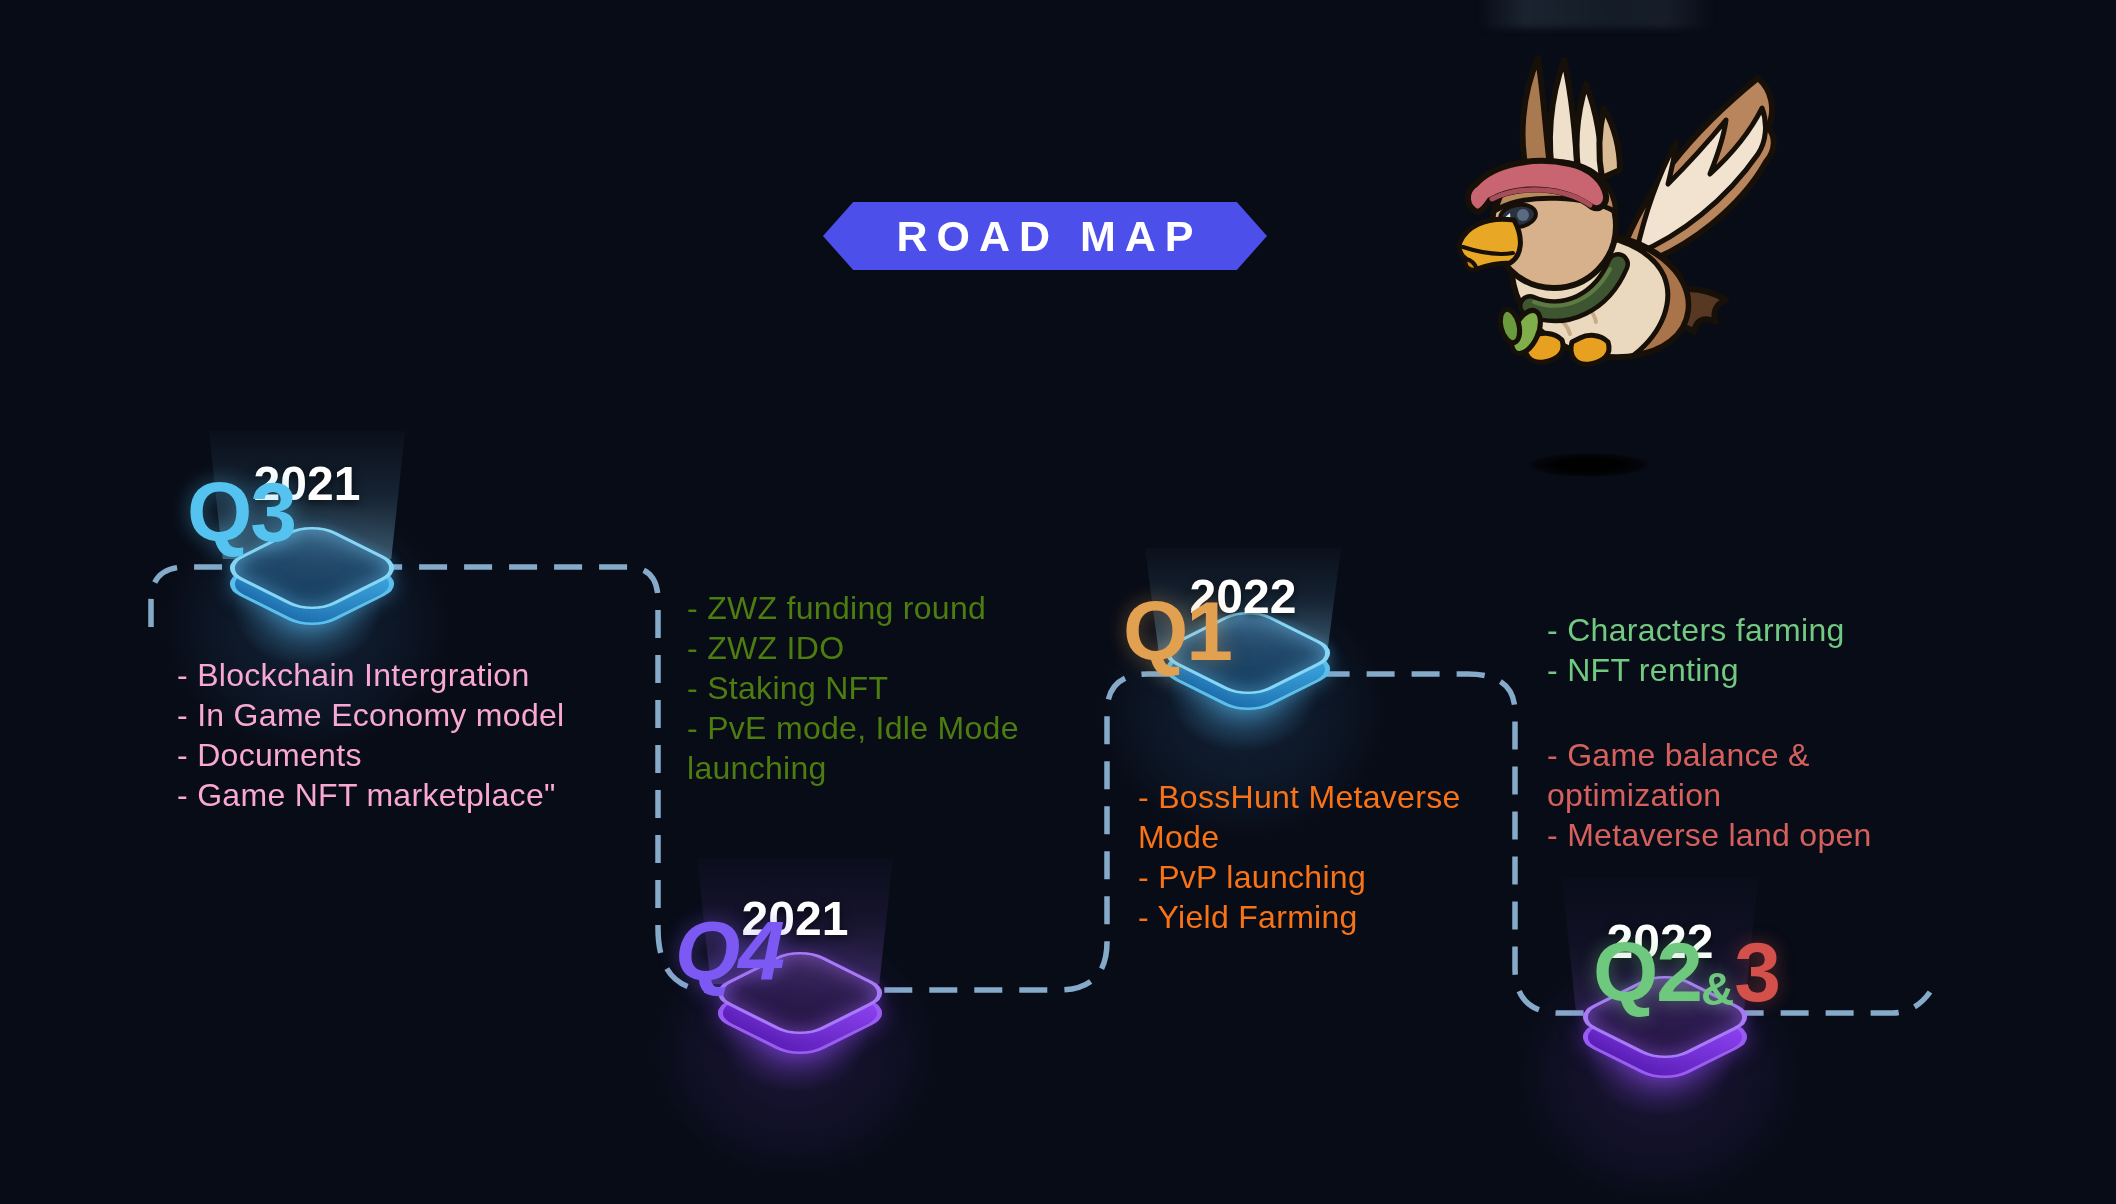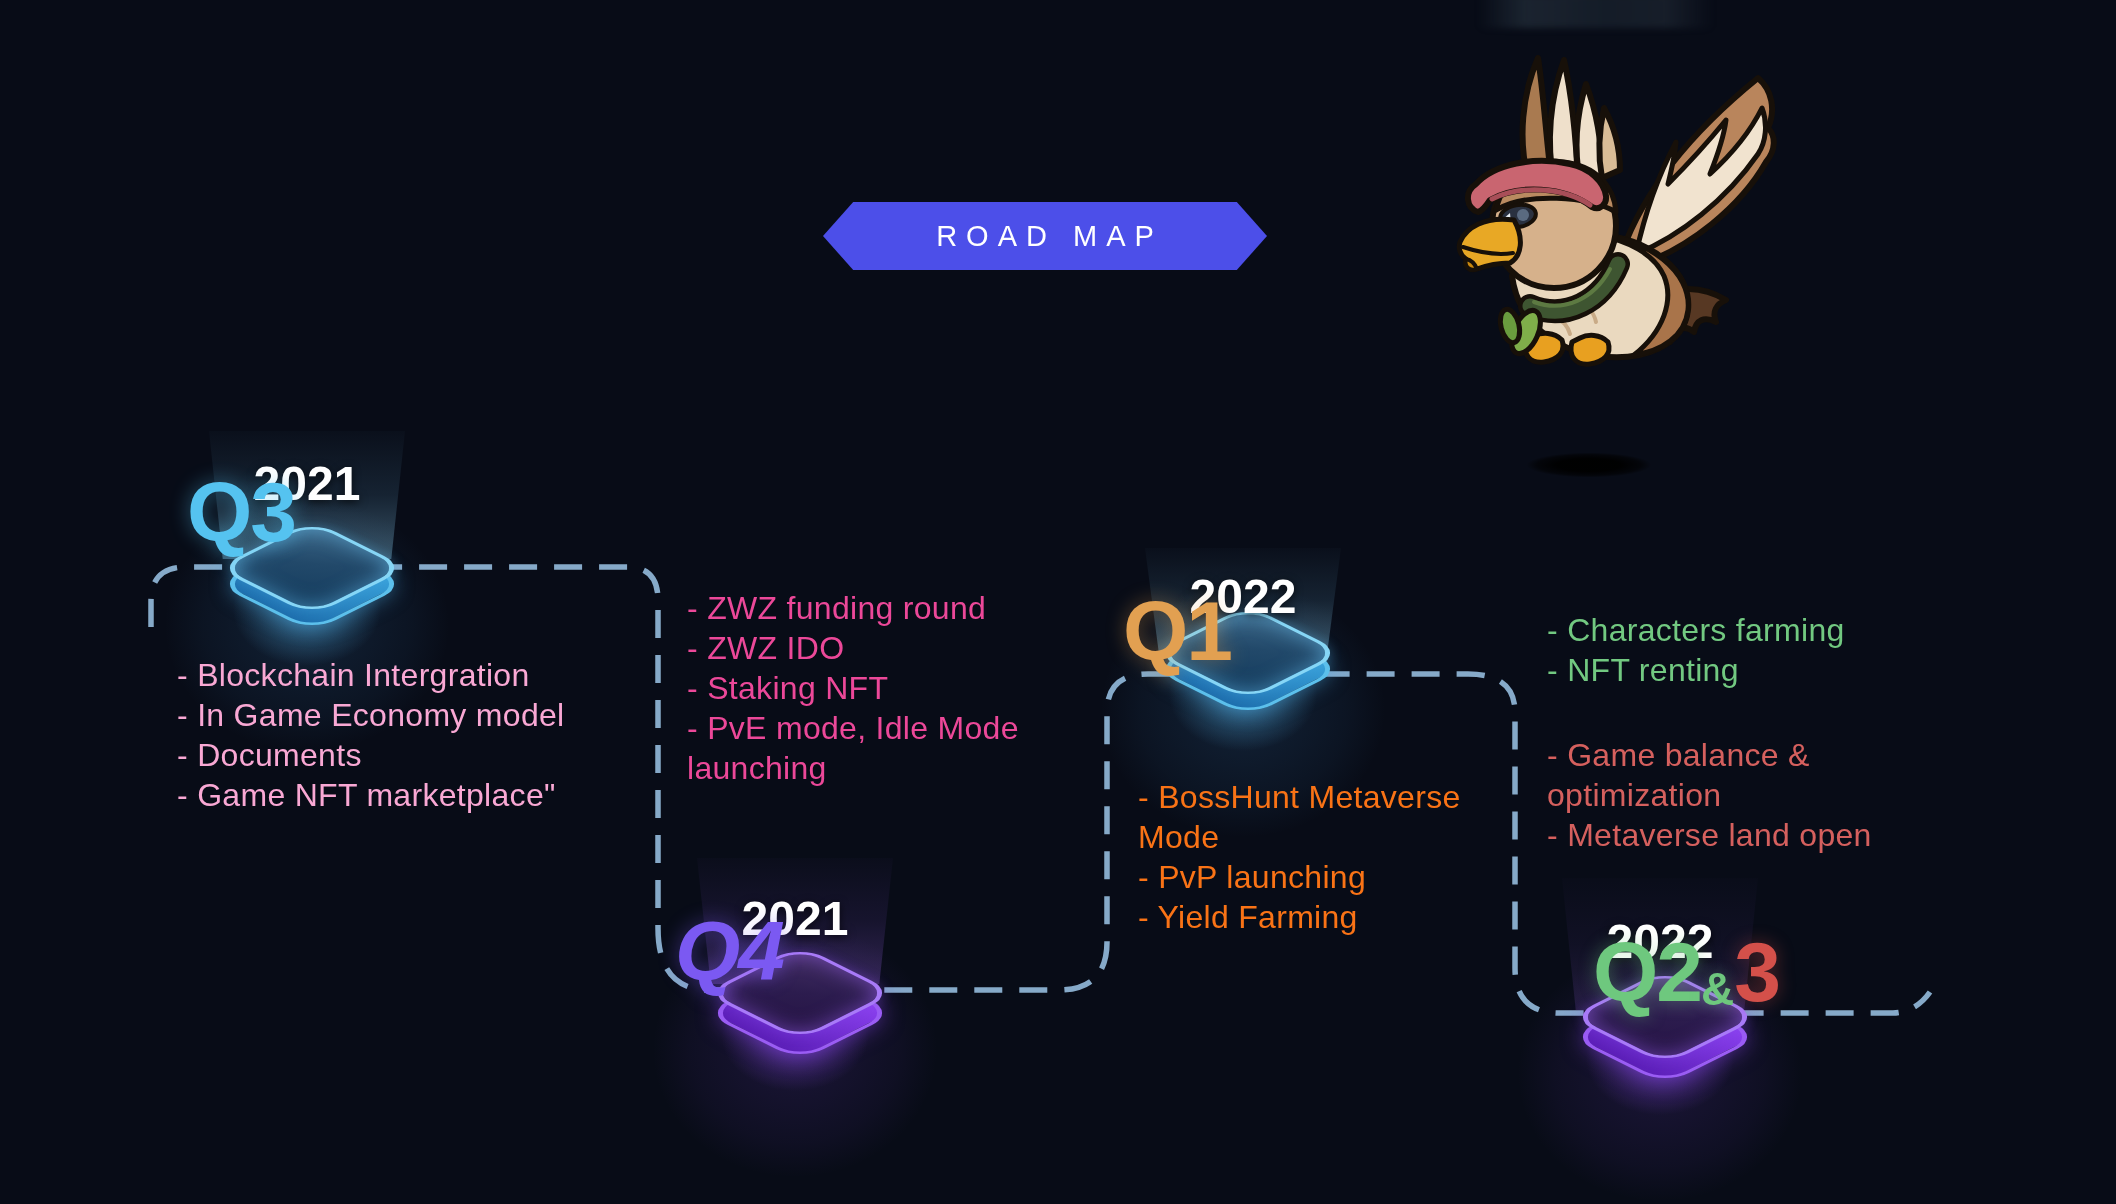--- a/index.html
+++ b/index.html
@@ -24,21 +24,21 @@
   .route{position:absolute;left:0;top:0;z-index:1;}
 
   
   .banner{
     position:absolute;left:823px;top:202px;width:444px;height:68px;z-index:4;
     background:#4c4fe9;
     clip-path:polygon(0% 50%,6.8% 0%,93.2% 0%,100% 50%,93.2% 100%,6.8% 100%);
     display:flex;align-items:center;justify-content:center;
   }
   .banner span{
-    color:#ffffff;font-weight:400;font-size:29px;letter-spacing:9px;padding-left:9px;
+    color:#ffffff;font-weight:700;font-size:43px;letter-spacing:9px;padding-left:9px;
   }
 
   
   .milestone{position:absolute;width:240px;height:300px;z-index:2;}
   .ms-q3{left:187px;top:425px;}
   .ms-q4{left:675px;top:850px;}
   .ms-q1{left:1123px;top:510px;}
   .ms-q23{left:1540px;top:874px;}
 
   .ambient{position:absolute;left:-70px;top:30px;width:380px;height:340px;pointer-events:none;}
@@ -84,21 +84,21 @@
   .ms-q1 .ms-year{top:48px;}  .ms-q1 .ms-q{top:80px;color:#e2a051;text-shadow:0 0 20px rgba(226,160,81,.4);}
   .ms-q23 .ms-year{top:29px;}
   .q-row{position:absolute;top:58px;left:0;width:100%;text-align:right;white-space:nowrap;}
   .q-row .qg{font-weight:700;font-size:84px;line-height:80px;color:#6ec87e;letter-spacing:-2px;text-shadow:0 0 18px rgba(110,200,126,.4);}
   .q-row .qa{font-weight:700;font-size:46px;color:#6ec87e;letter-spacing:0;vertical-align:-4px;text-shadow:0 0 14px rgba(110,200,126,.4);}
   .q-row .qr{font-weight:700;font-size:84px;line-height:80px;color:#d4504a;letter-spacing:-1px;text-shadow:0 0 18px rgba(212,80,74,.4);}
 
   
   .list{position:absolute;z-index:3;font-size:32px;line-height:40px;letter-spacing:.3px;white-space:nowrap;}
   .list-q3{left:177px;top:629px;color:#f9a8d4;margin-top:26px;}
-  .list-q4{left:687px;top:588px;color:#ec4899;}
+  .list-q4{left:687px;top:588px;color:#4d7c0f;}
   .list-q1{left:1138px;top:777px;color:#f97316;}
   .list-green{left:1547px;top:610px;color:#72c981;}
   .list-red{left:1547px;top:735px;color:#d5605e;}
 
   
   .bird{position:absolute;left:1426px;top:50px;z-index:4;}
 </style>
 </head>
 <body>
 

